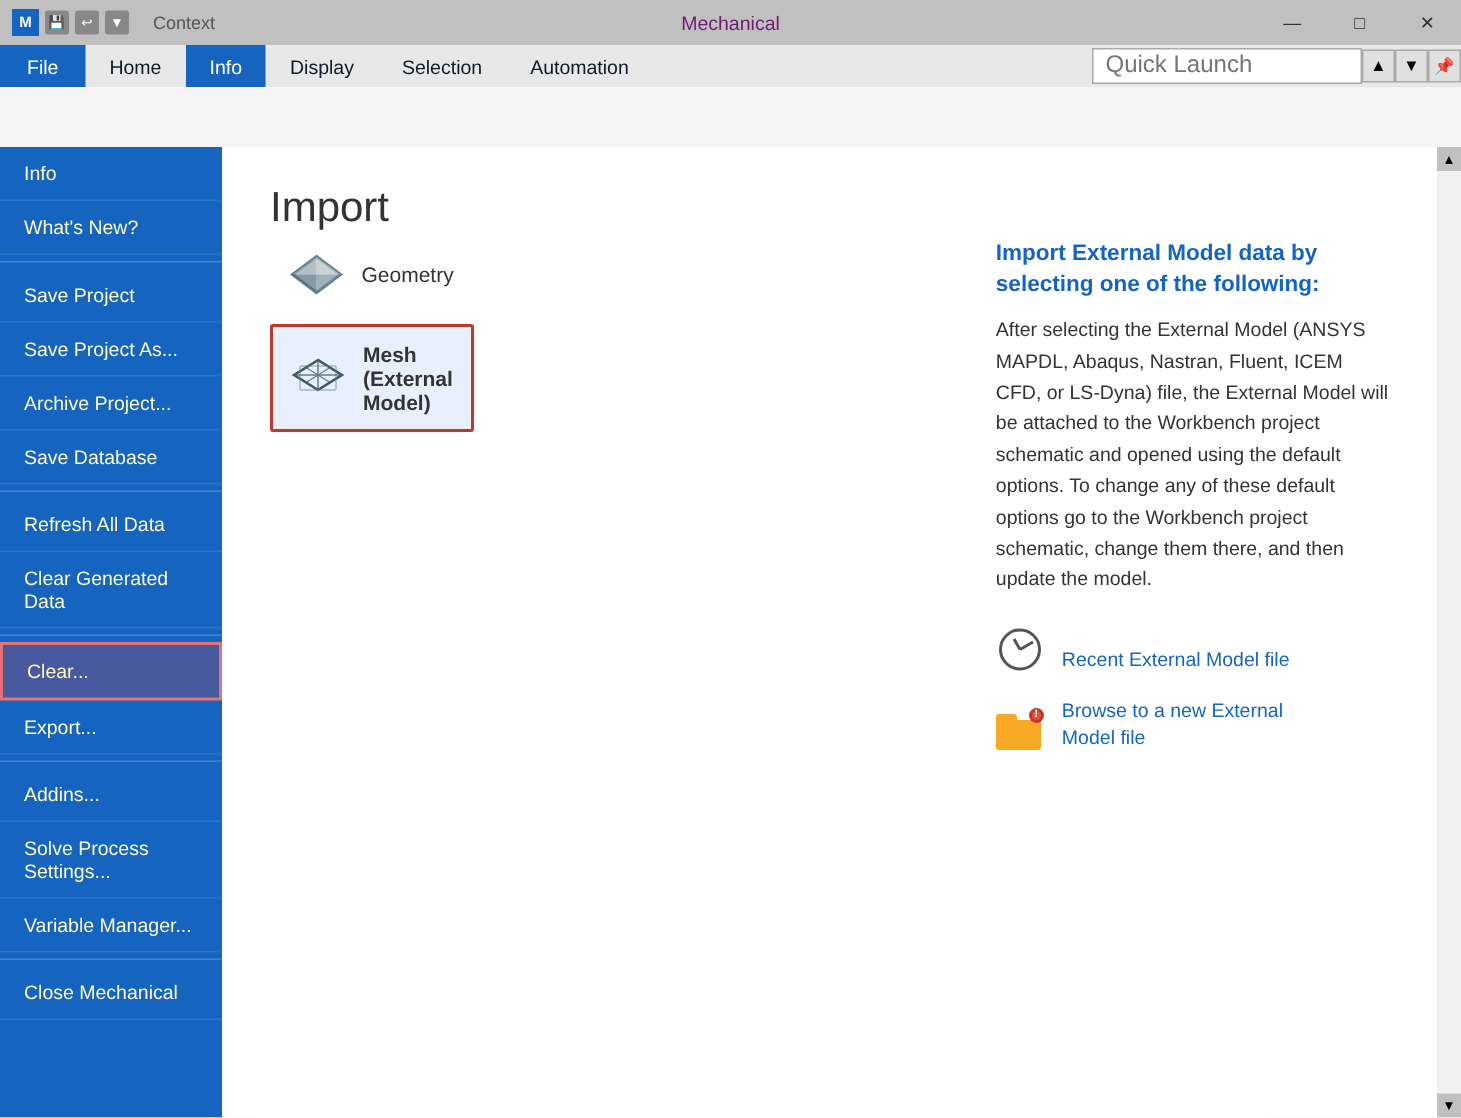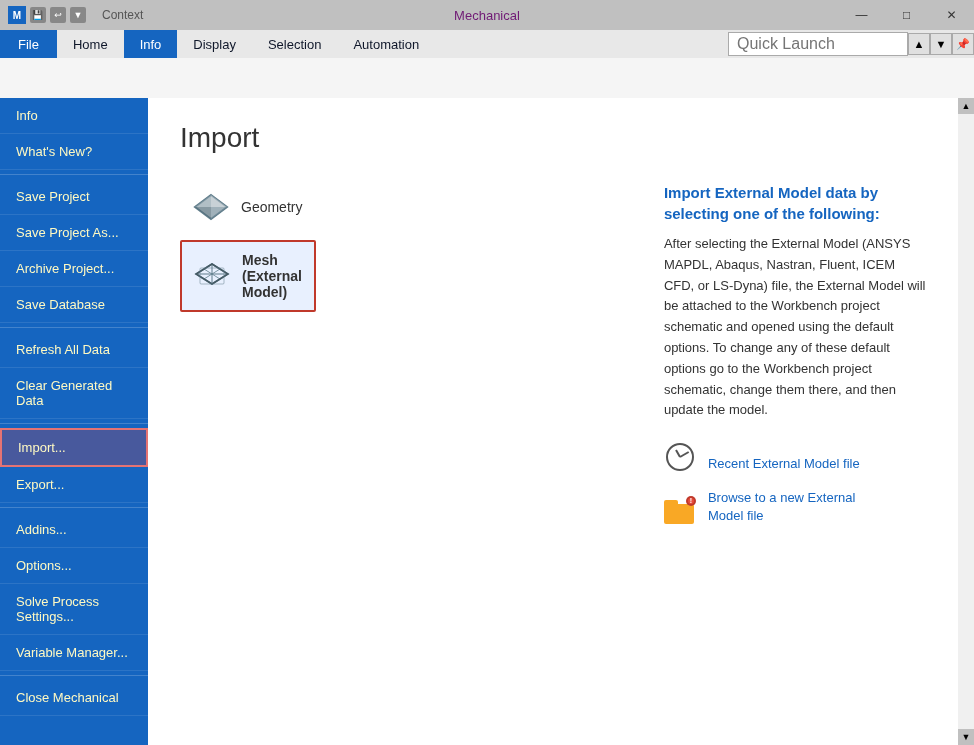--- a/index.html
+++ b/index.html
@@ -113,21 +113,20 @@
       flex: 1;
       background: white;
       overflow-y: auto;
       padding: 24px 32px;
     }
 
     .page-title {
       font-size: 28px;
       font-weight: 300;
       color: #333;
-      margin-bottom: 24px;
     }
 
     
     .import-options {
       width: 280px;
       margin-right: 32px;
       float: left;
     }
     .import-option {
       display: flex;
@@ -306,25 +305,24 @@
     <div class="sidebar-item">What's New?</div>
     <div class="sidebar-divider"></div>
     <div class="sidebar-item">Save Project</div>
     <div class="sidebar-item">Save Project As...</div>
     <div class="sidebar-item">Archive Project...</div>
     <div class="sidebar-item">Save Database</div>
     <div class="sidebar-divider"></div>
     <div class="sidebar-item">Refresh All Data</div>
     <div class="sidebar-item">Clear Generated Data</div>
     <div class="sidebar-divider"></div>
-    <div class="sidebar-item highlighted" style="border: 2px solid #e57373; background: rgba(229,57,53,0.25);">Import...</div>
+    <div class="sidebar-item highlighted" style="border: 2px solid #e57373; background: rgba(229,57,53,0.25);">Clear...</div>
     <div class="sidebar-item">Export...</div>
     <div class="sidebar-divider"></div>
     <div class="sidebar-item">Addins...</div>
-    <div class="sidebar-item">Options...</div>
     <div class="sidebar-item">Solve Process Settings...</div>
     <div class="sidebar-item">Variable Manager...</div>
     <div class="sidebar-divider"></div>
     <div class="sidebar-item">Close Mechanical</div>
   </div>
 
   <div class="content-area">
     <div class="page-title">Import</div>
 
     <div style="display:flex;">

